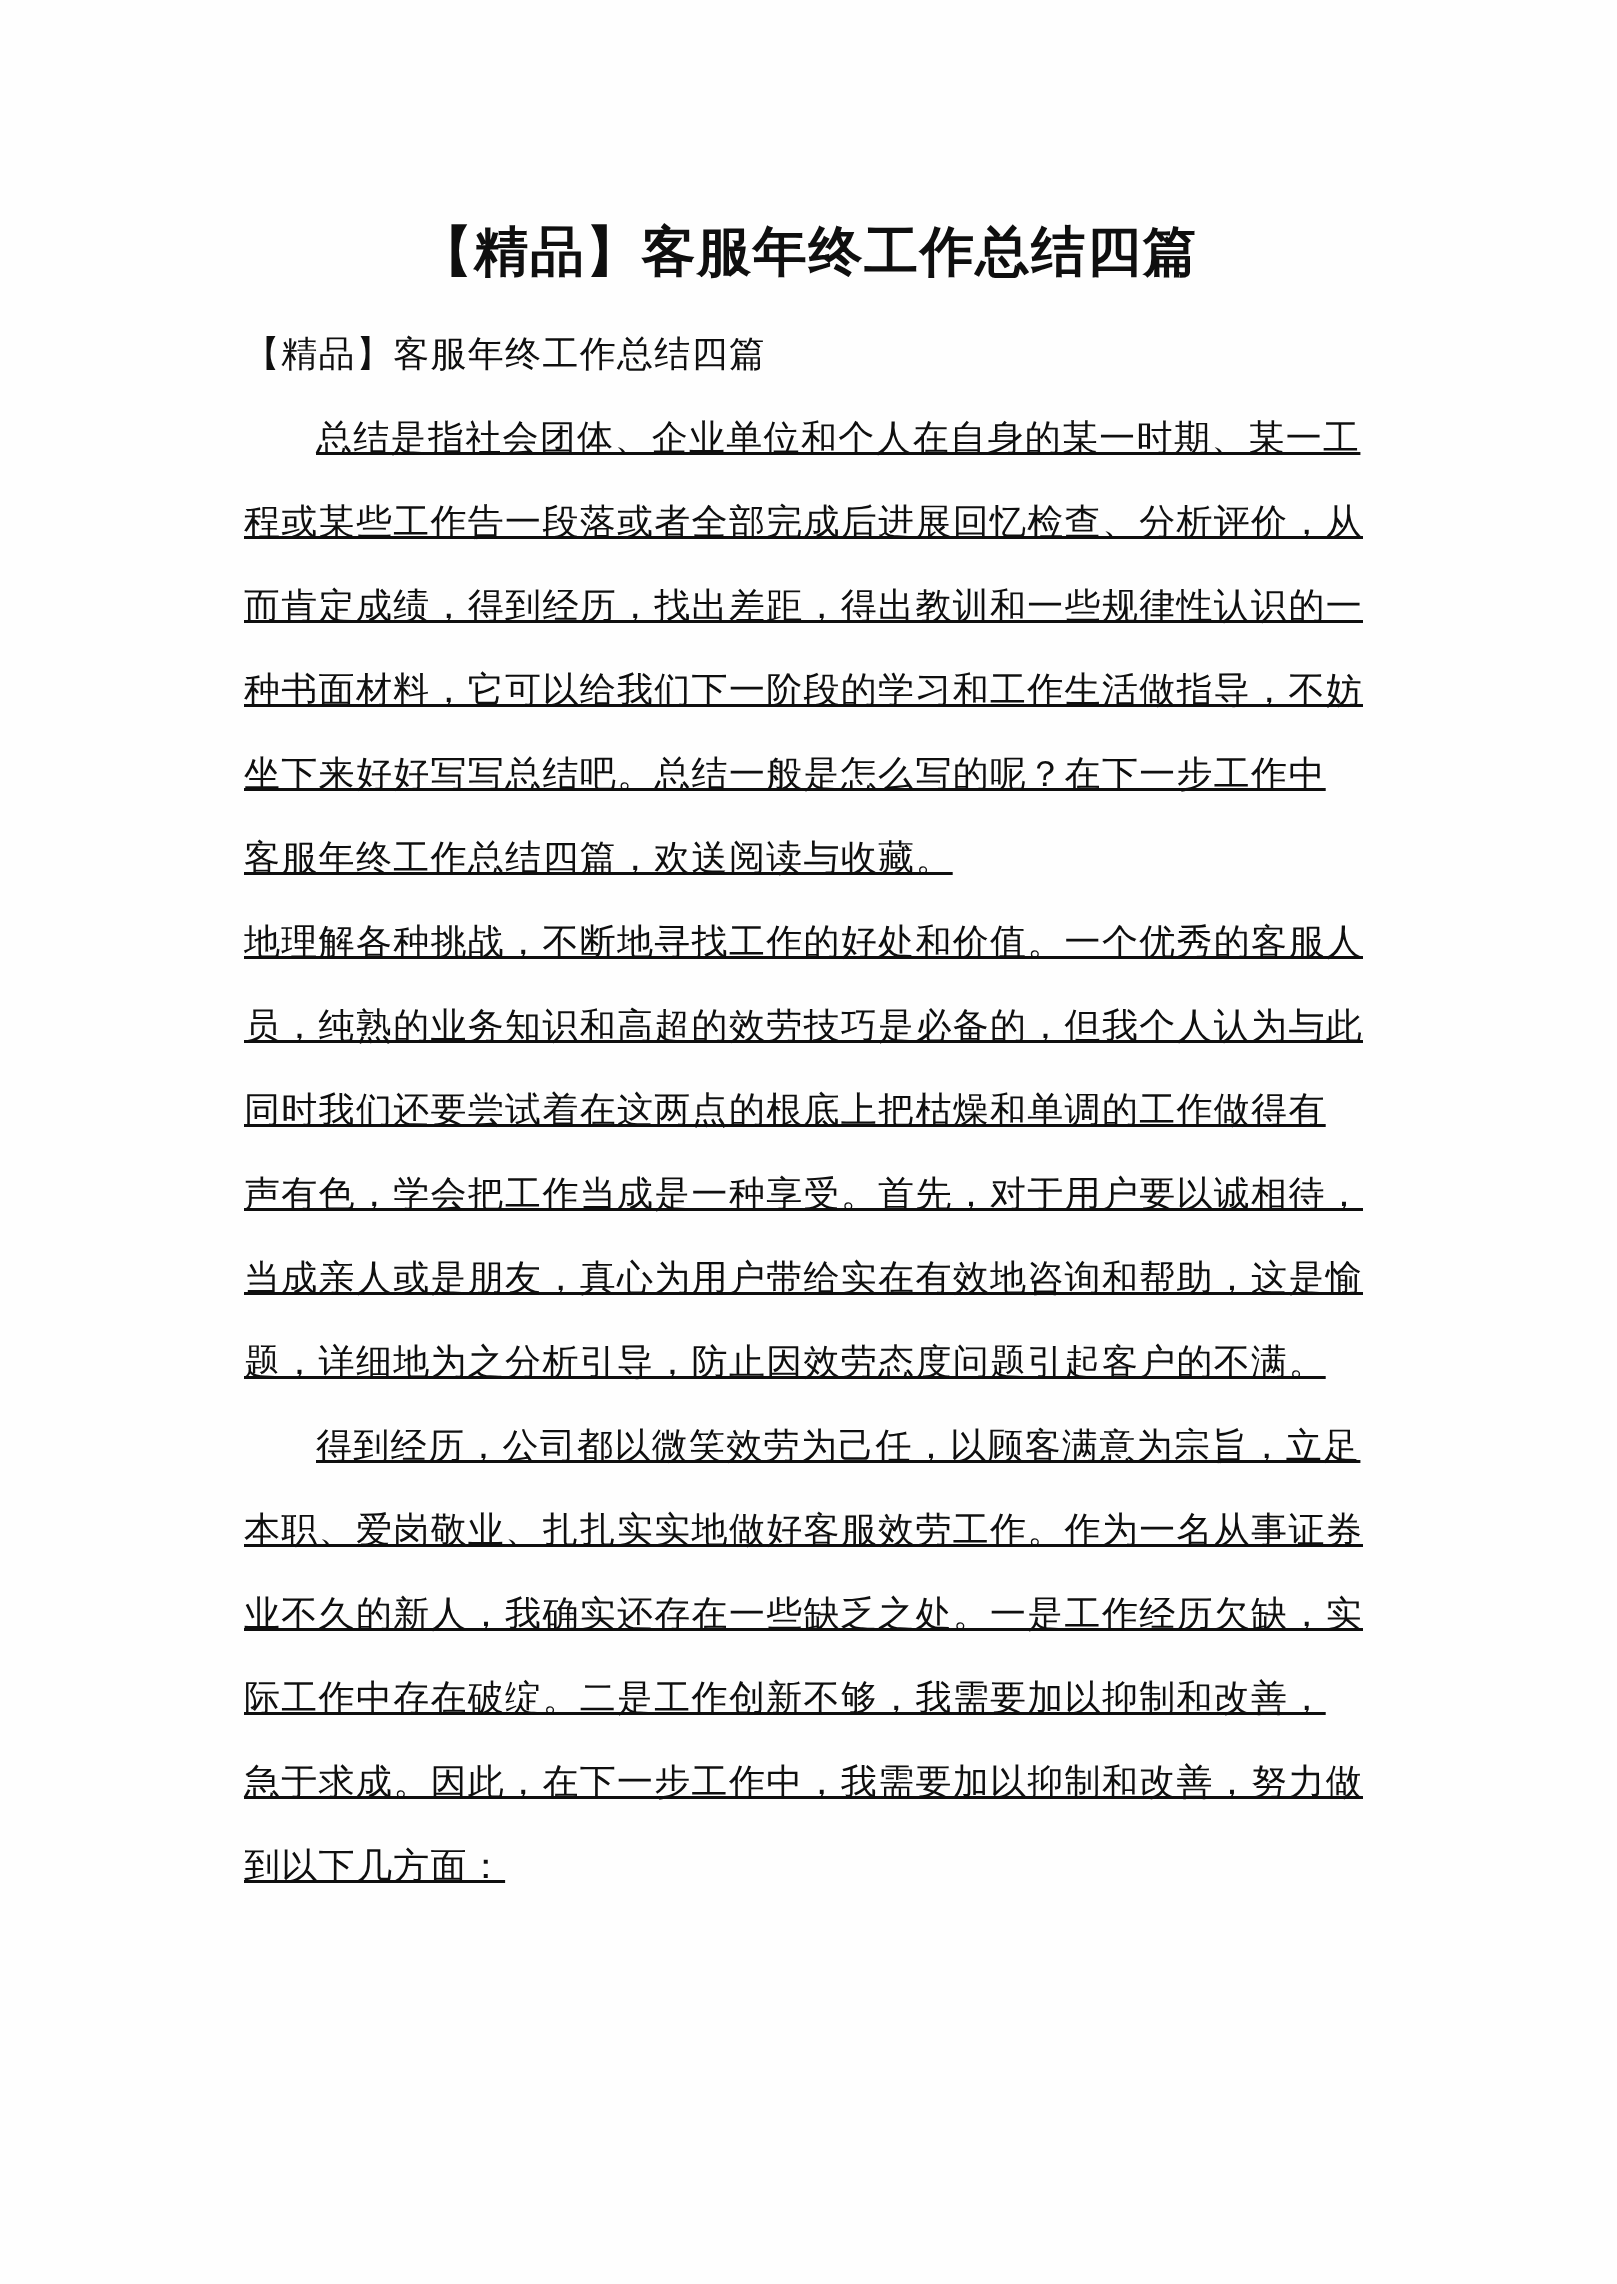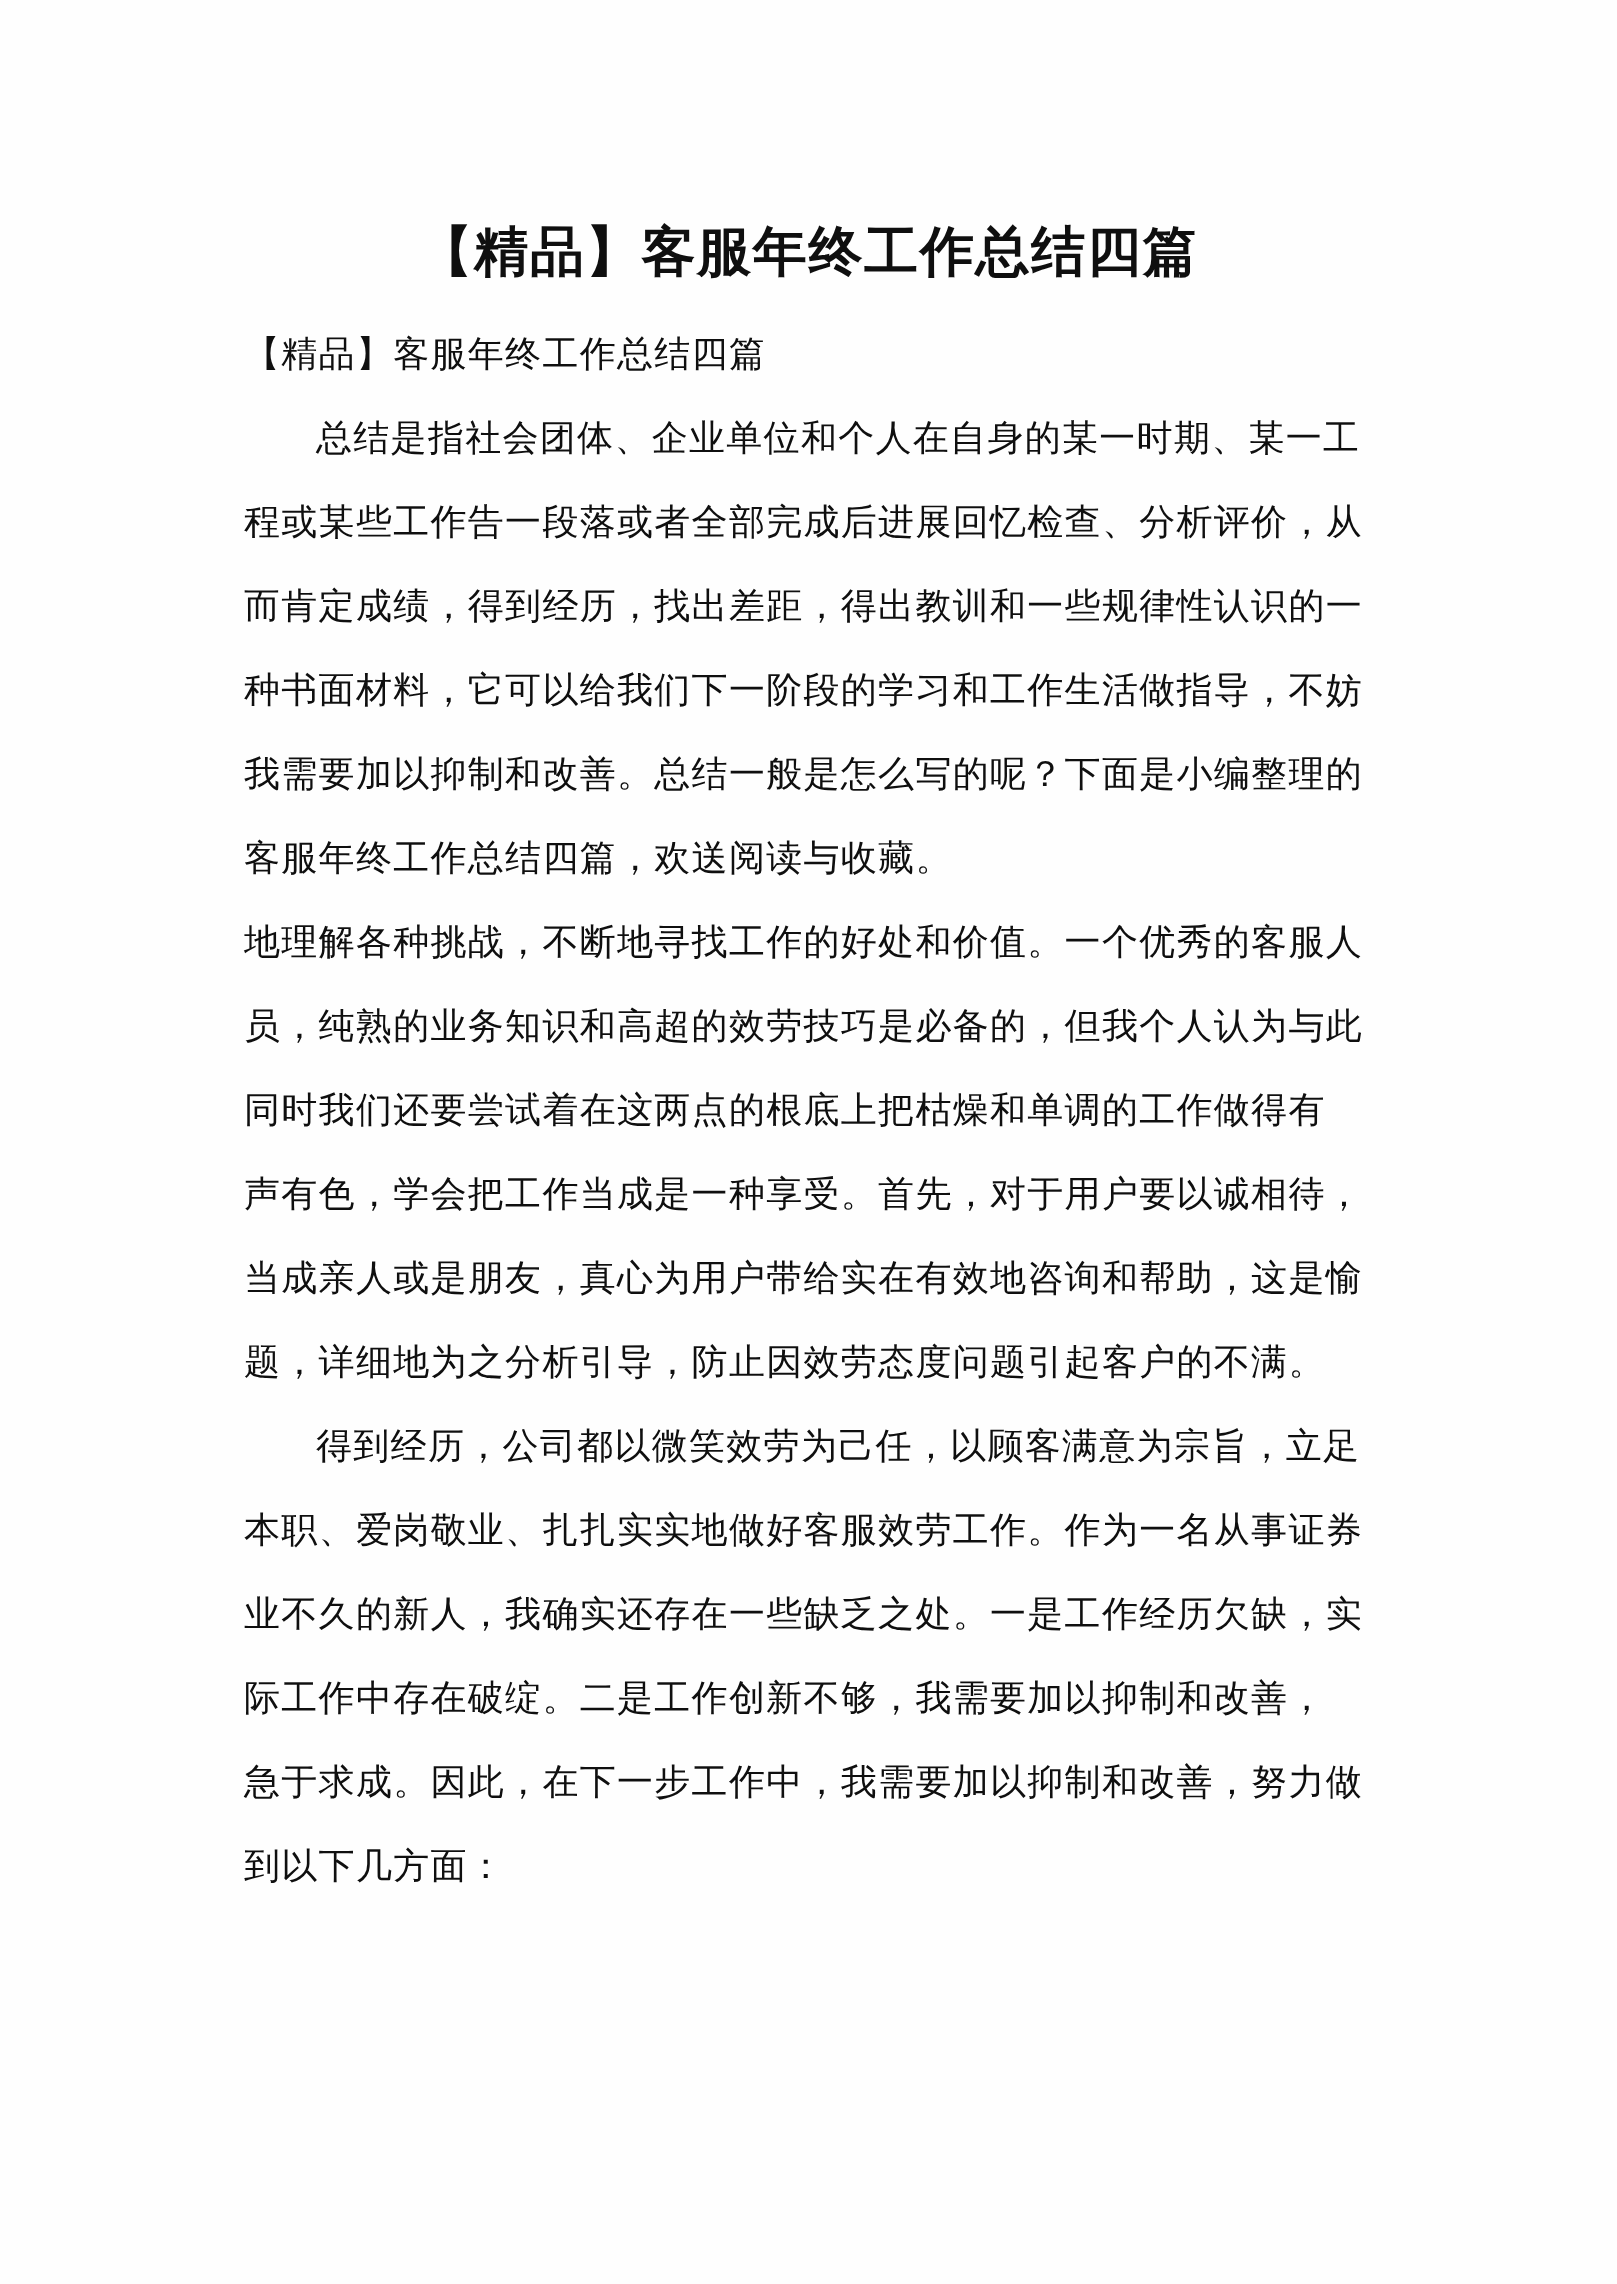--- a/index.html
+++ b/index.html
@@ -29,20 +29,21 @@
   }
   .doc-subtitle {
     margin-top: 12.6px;
     font-size: 36px;
     line-height: 84px;
     letter-spacing: 1.3px;
     white-space: nowrap;
   }
   .paragraph {
     margin: 0;
+    text-decoration: underline;
   }
   .para-line {
     font-size: 36px;
     line-height: 84px;
     letter-spacing: 1.3px;
     white-space: nowrap;
   }
   .para-line.first-line {
     text-indent: 2em;
   }
@@ -53,21 +54,21 @@
 <div class="page">
   <div class="doc">
     <div class="doc-title">【精品】客服年终工作总结四篇</div>
     <div class="doc-subtitle">【精品】客服年终工作总结四篇</div>
     <div id="paragraphs-container">
         <div class="paragraph">
           <div class="para-line first-line">总结是指社会团体、企业单位和个人在自身的某一时期、某一工</div>
           <div class="para-line">程或某些工作告一段落或者全部完成后进展回忆检查、分析评价，从</div>
           <div class="para-line">而肯定成绩，得到经历，找出差距，得出教训和一些规律性认识的一</div>
           <div class="para-line">种书面材料，它可以给我们下一阶段的学习和工作生活做指导，不妨</div>
-          <div class="para-line">我需要加以抑制和改善。总结一般是怎么写的呢？下面是小编整理的</div>
+          <div class="para-line">坐下来好好写写总结吧。总结一般是怎么写的呢？在下一步工作中</div>
           <div class="para-line">客服年终工作总结四篇，欢送阅读与收藏。</div>
         </div>
         <div class="paragraph">
           <div class="para-line">地理解各种挑战，不断地寻找工作的好处和价值。一个优秀的客服人</div>
           <div class="para-line">员，纯熟的业务知识和高超的效劳技巧是必备的，但我个人认为与此</div>
           <div class="para-line">同时我们还要尝试着在这两点的根底上把枯燥和单调的工作做得有</div>
           <div class="para-line">声有色，学会把工作当成是一种享受。首先，对于用户要以诚相待，</div>
           <div class="para-line">当成亲人或是朋友，真心为用户带给实在有效地咨询和帮助，这是愉</div>
           <div class="para-line">题，详细地为之分析引导，防止因效劳态度问题引起客户的不满。</div>
         </div>

